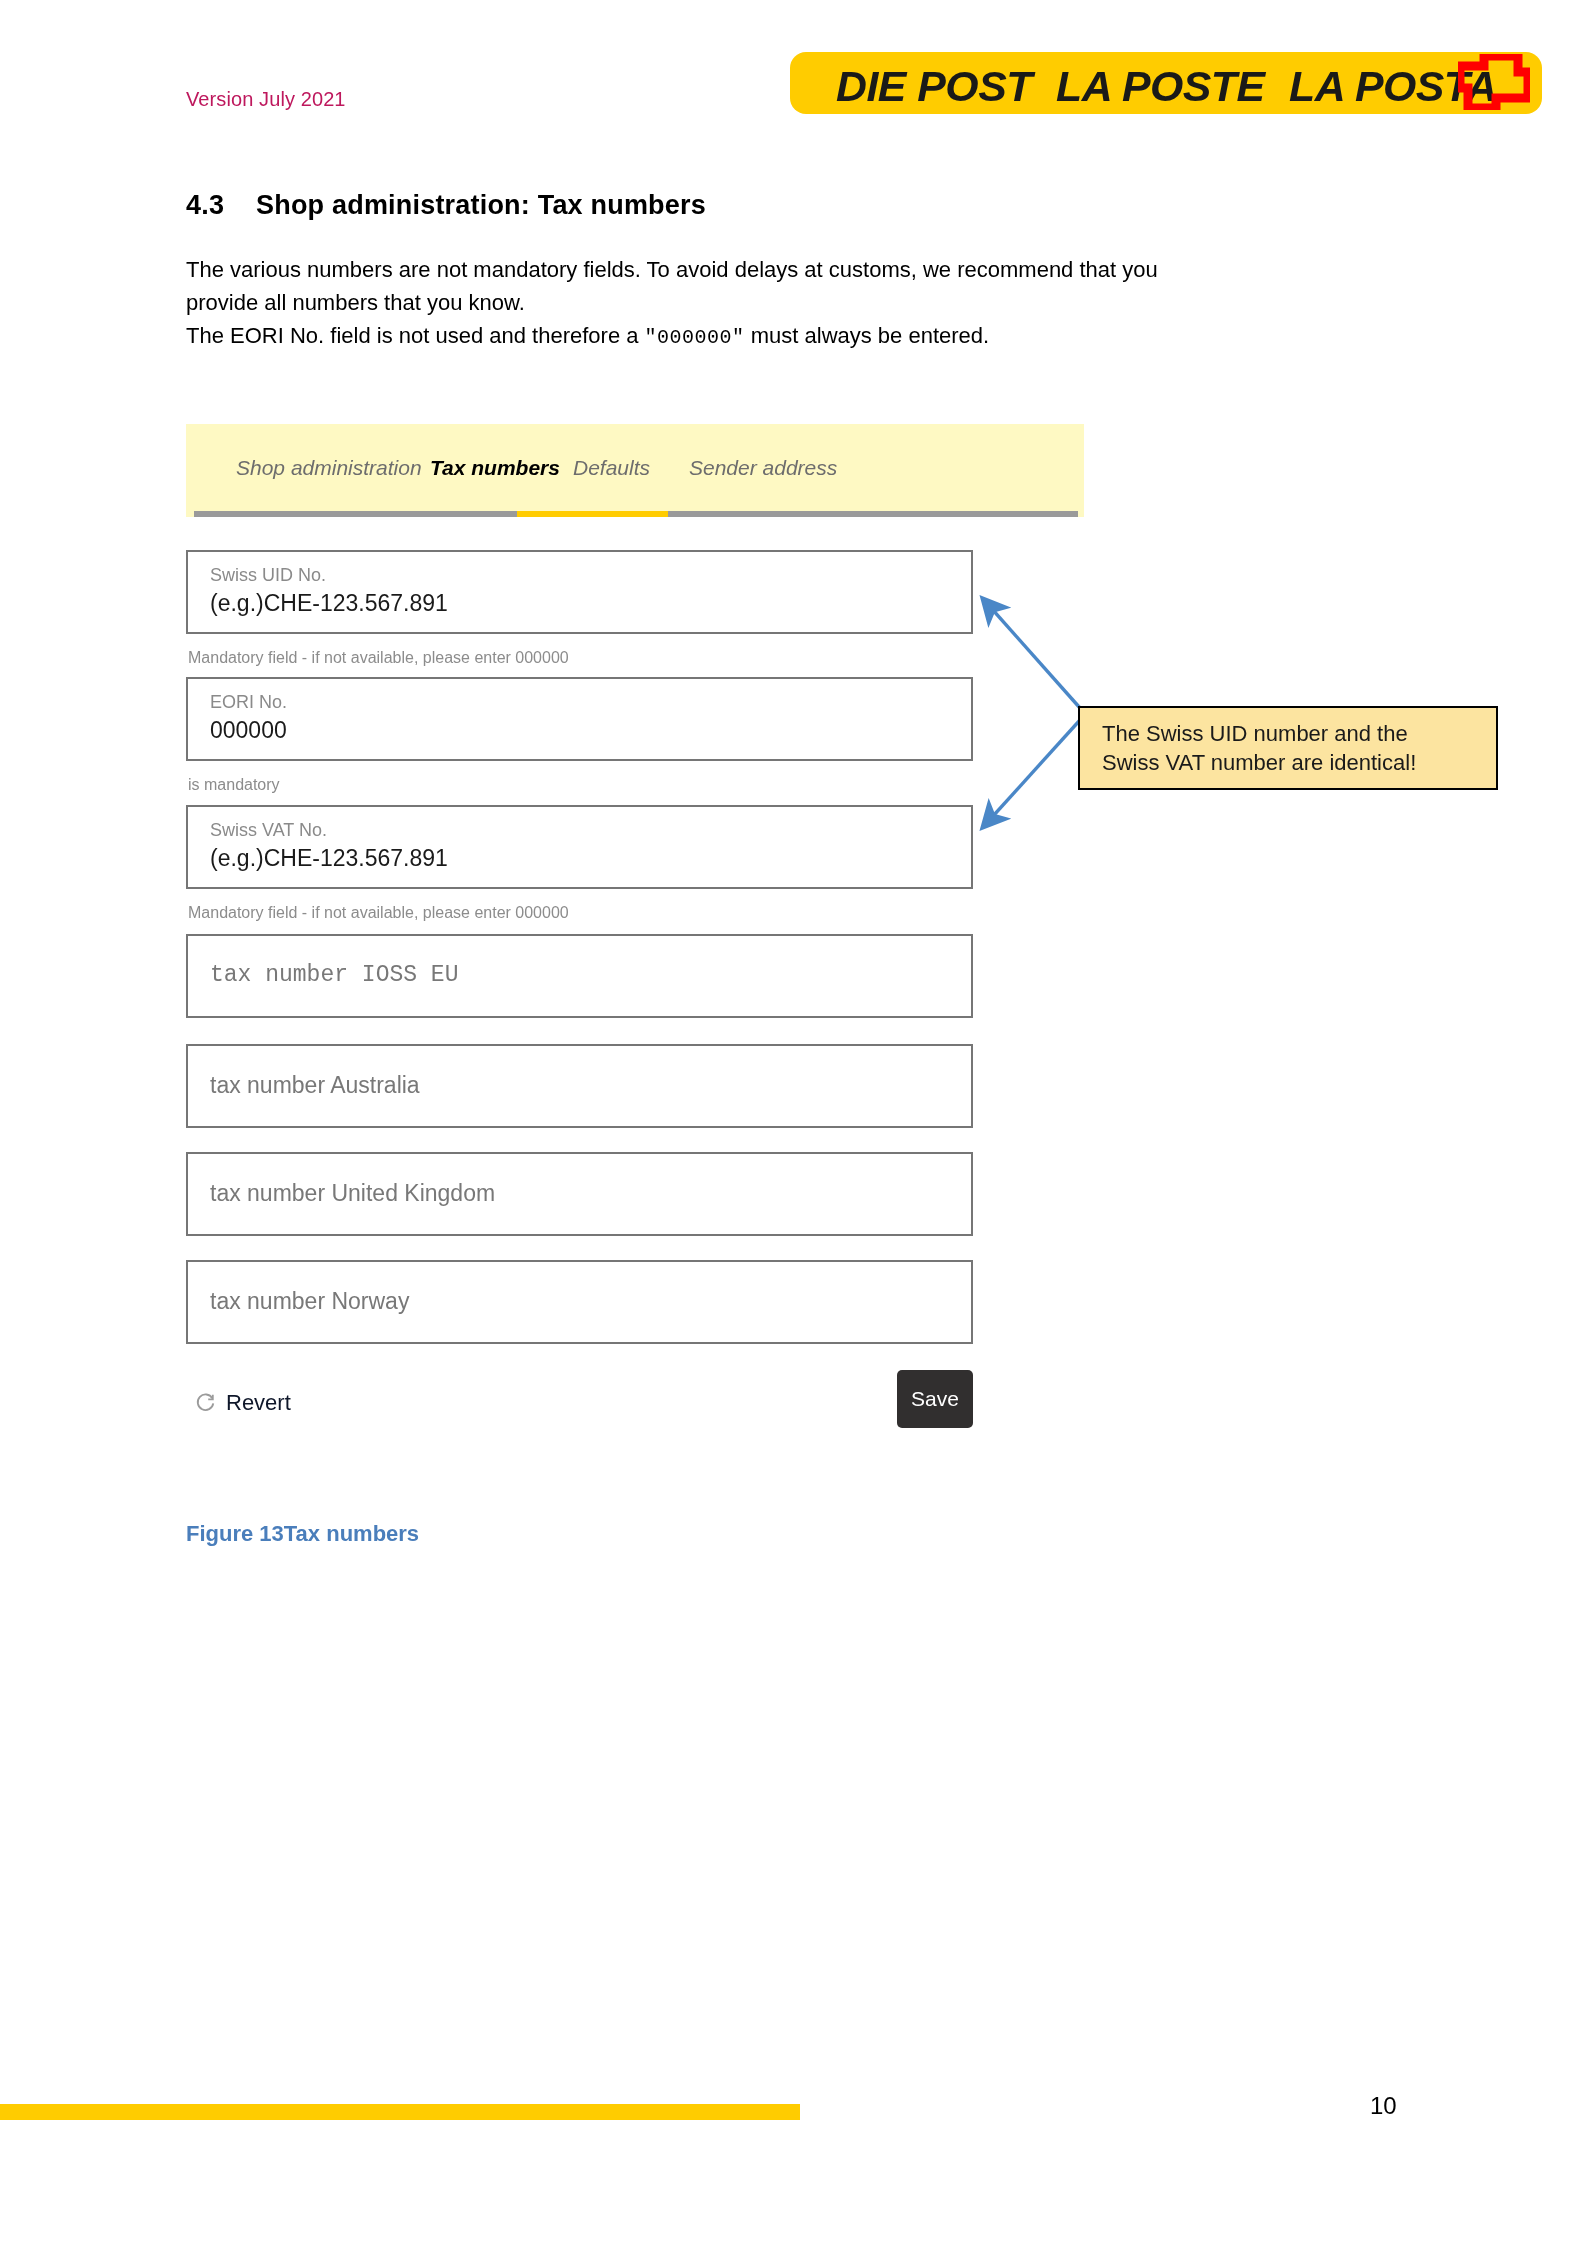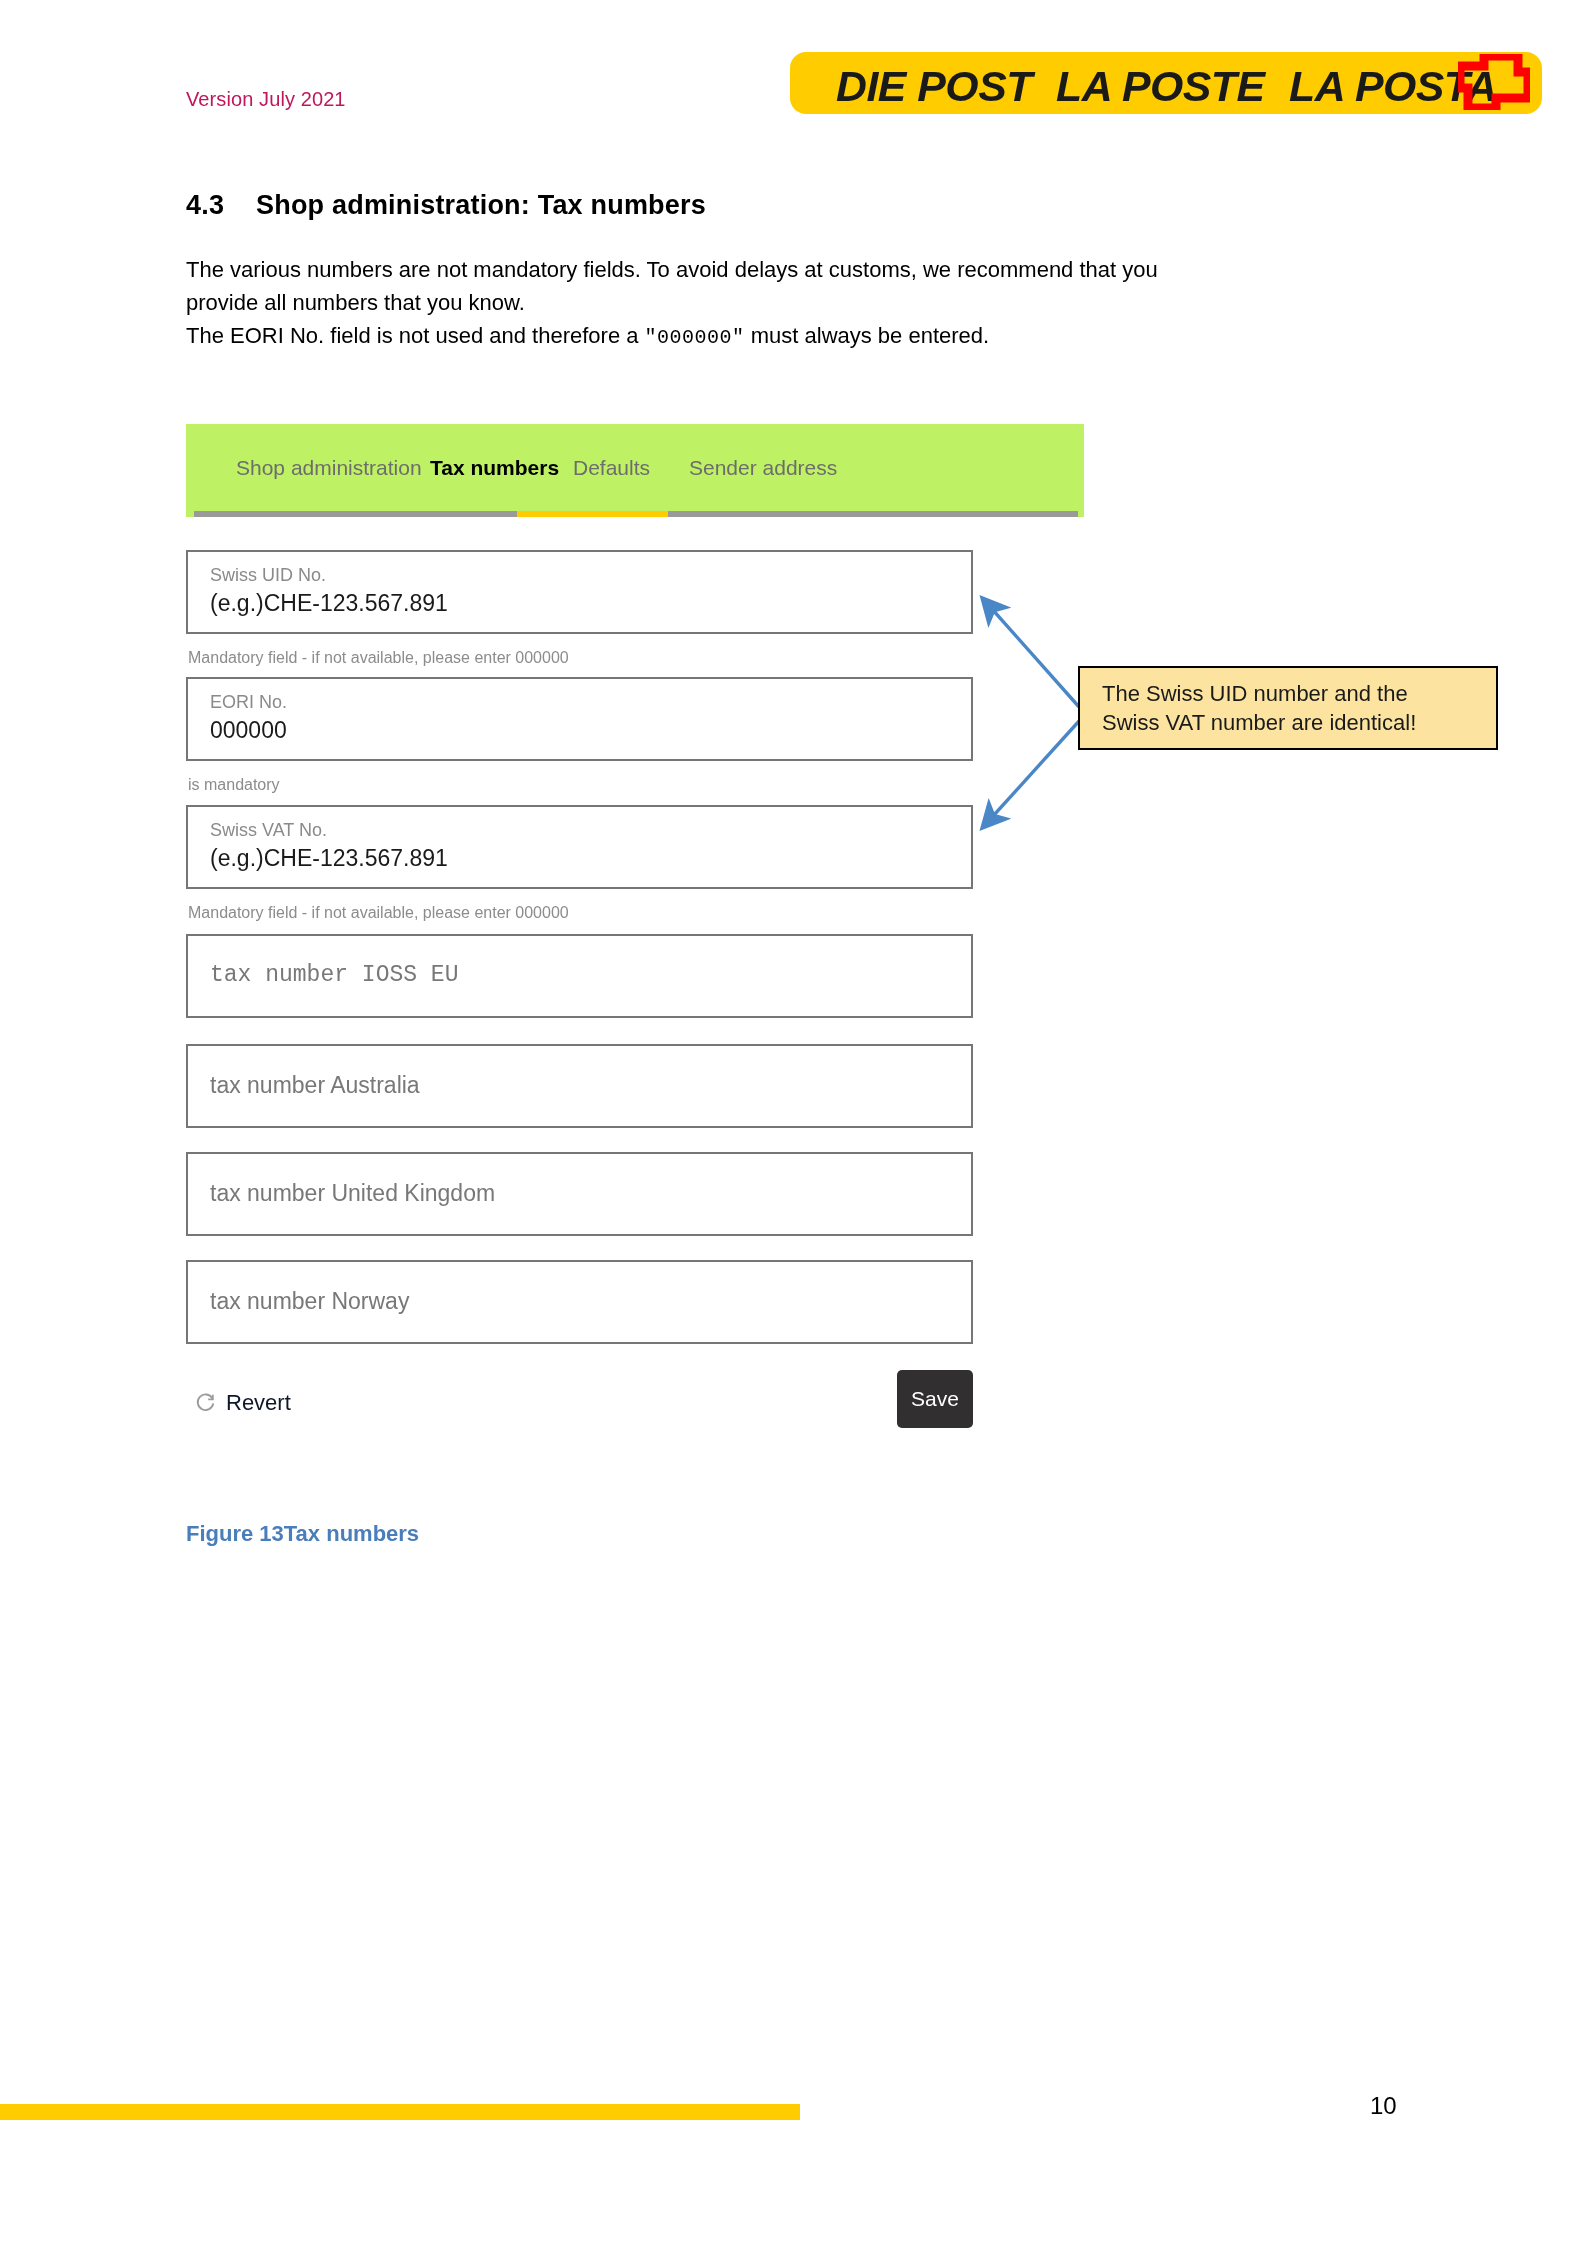--- a/index.html
+++ b/index.html
@@ -101,22 +101,23 @@
     position: absolute;
     left: 186px;
     top: 424px;
     width: 898px;
   }
 
   #tabbar {
     position: relative;
     width: 898px;
     height: 93px;
-    background: #bef264;
+    background: #fef9c3;
     box-sizing: border-box;
+    font-style: italic;
   }
   #tabbar .tabs {
     display: flex;
     align-items: center;
     height: 87px;
     padding-left: 50px;
   }
   #tabbar .tab {
     font-size: 21px;
     color: #6d6d6d;
@@ -237,21 +238,21 @@
     position: absolute;
     left: 960px;
     top: 580px;
     width: 170px;
     height: 290px;
     pointer-events: none;
   }
   #callout-box {
     position: absolute;
     left: 1078px;
-    top: 666px;
+    top: 706px;
     width: 420px;
     height: 84px;
     background: #fce4a0;
     border: 2px solid #000;
     box-sizing: border-box;
     padding: 11px 0 0 22px;
   }
   #callout-box .cl {
     display: block;
     font-size: 22px;

